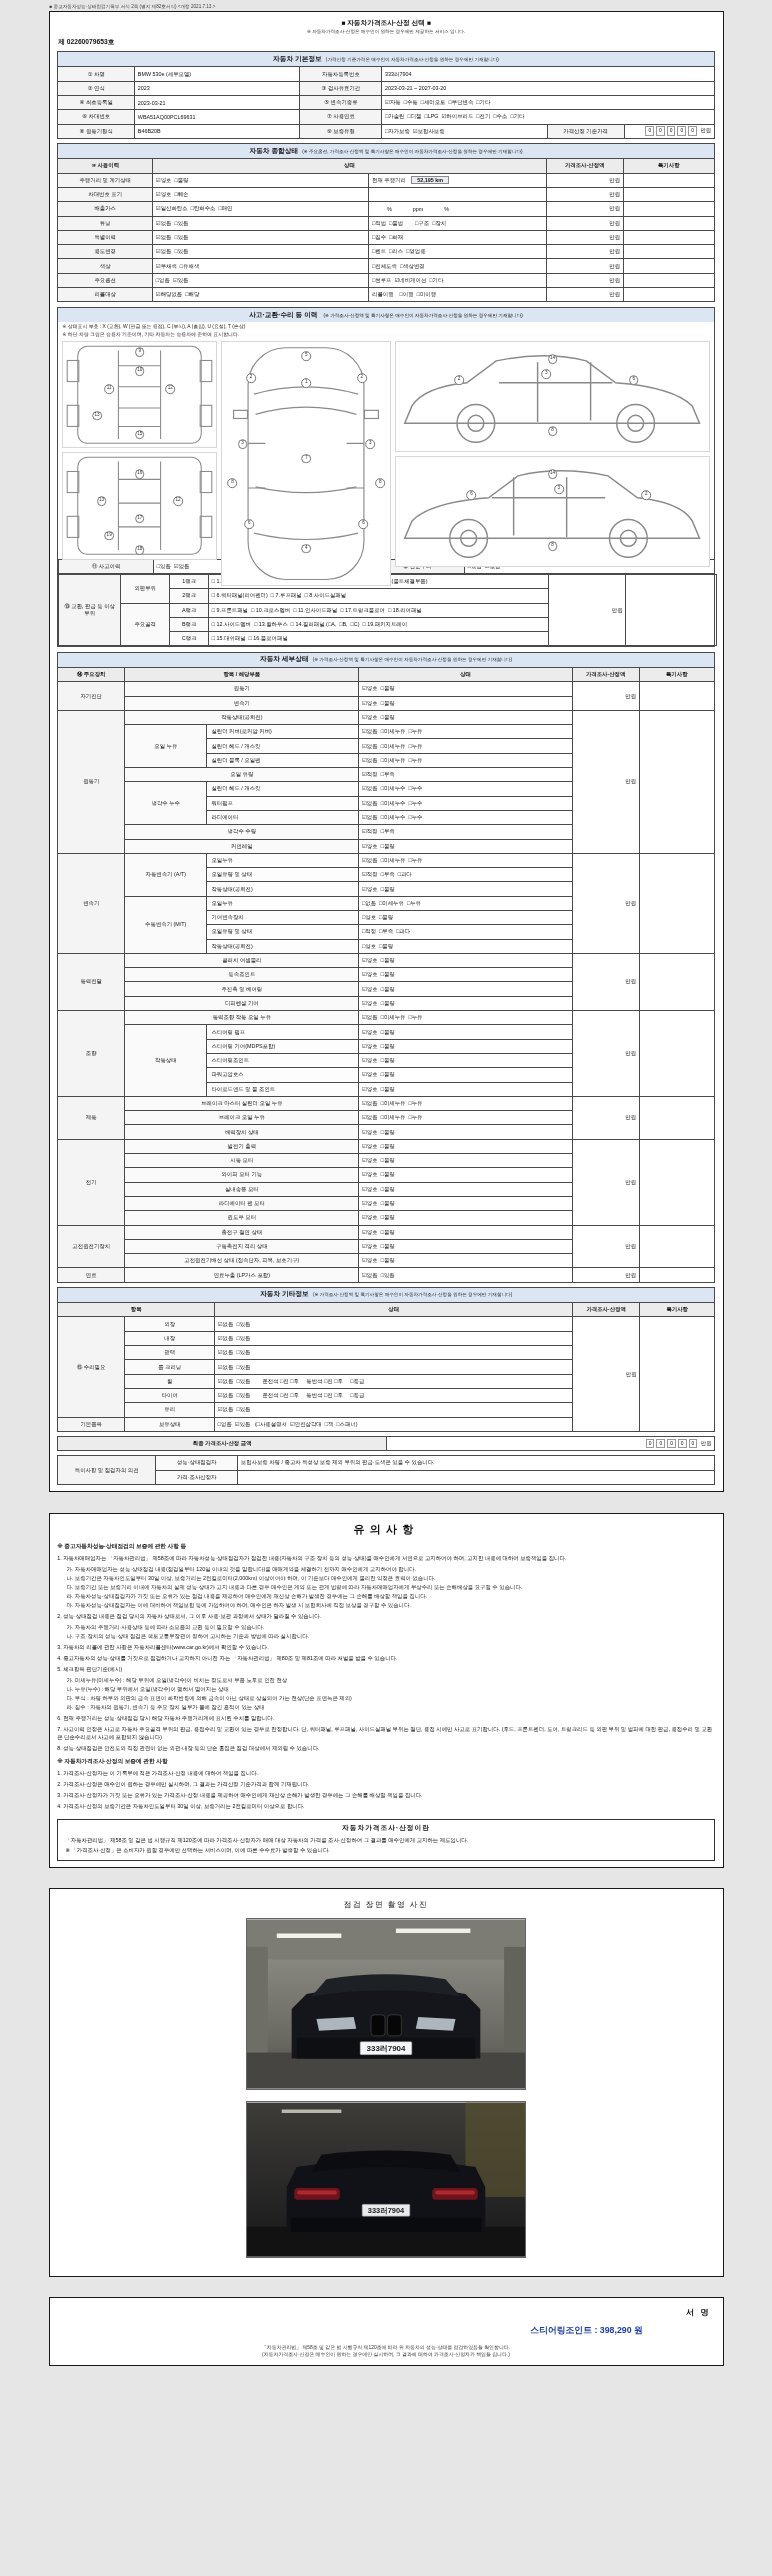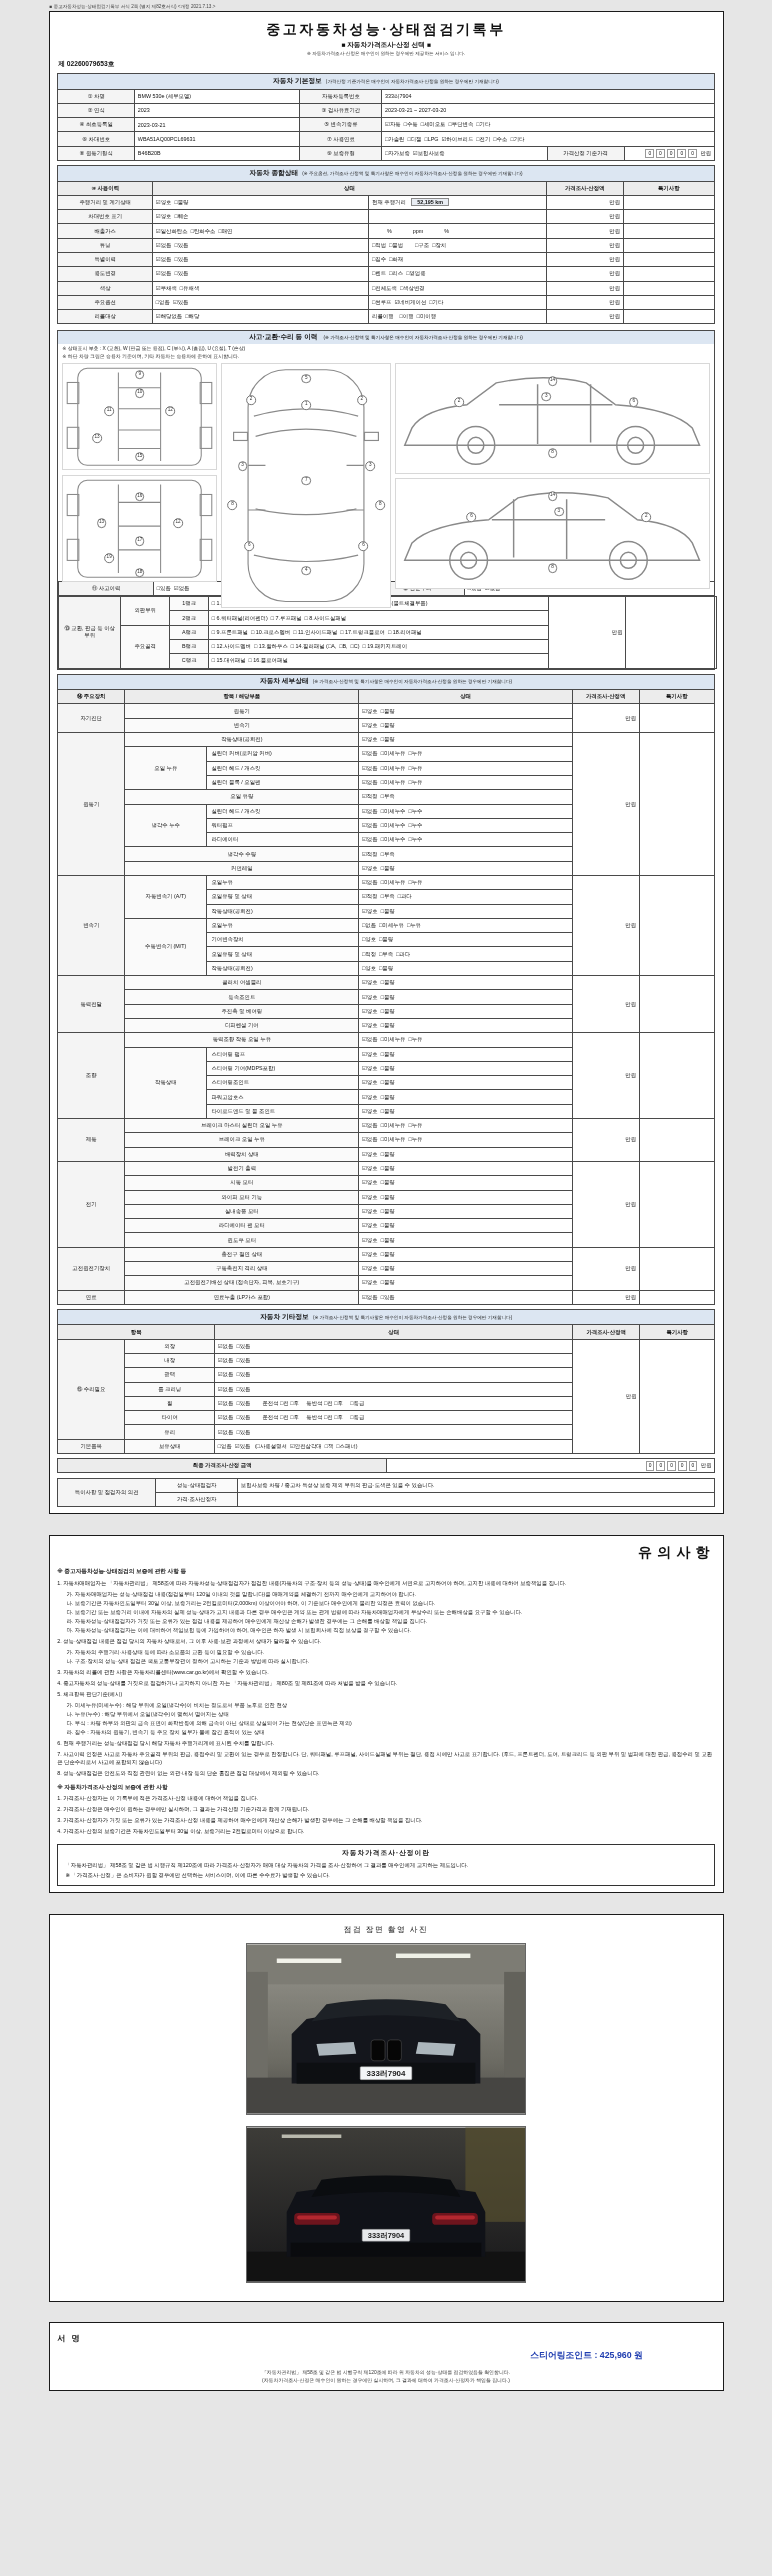--- a/index.html
+++ b/index.html
@@ -27,42 +27,41 @@
   .secbar .cn{font-weight:normal;font-size:4.6px;margin-left:4.1px;}
   .acc-wrap{border:0.5px solid #4a4a4a;border-top:none;}
   .legend{font-size:4.9px;color:#222;padding:1.5px 4.1px 0;}
   .diagrams{display:flex;gap:4.1px;padding:4.1px;height:222px;box-sizing:border-box;}
   .dcol{display:flex;flex-direction:column;gap:4.1px;}
   .dview{position:relative;border:0.5px solid #d8d8d8;background:#fff;flex:1;}
   .dview svg{width:100%;height:100%;display:block;}
   .dnum{position:absolute;transform:translate(-50%,-50%);font-size:4.6px;width:7.7px;height:7.7px;border:0.5px solid #777;border-radius:50%;background:#fff;text-align:center;line-height:6.7px;color:#333;}
   .acc-wrap table.frm{margin-top:0;}
   .acc-wrap .frm td{border-left:0.5px solid #4a4a4a;}
-  .notice-title{text-align:right;font-weight:bold;font-size:14px;letter-spacing:5.2px;margin:2.1px 0 6.2px;}
+  .notice-title{text-align:center;font-weight:bold;font-size:11px;letter-spacing:5.2px;margin:2.1px 0 6.2px;}
   .np-h{font-weight:bold;margin:6.2px 0 2.1px;font-size:5.7px;}
   .np-p{margin:2.6px 0;font-size:5.4px;line-height:1.55;}
   .np-s{margin:1px 0 1px 9.3px;font-size:5.4px;line-height:1.5;color:#222;}
   .inner-box{border:0.8px solid #333;margin-top:8.2px;padding:4.1px 7.2px;}
   .inner-box-title{text-align:center;font-weight:bold;font-size:6.7px;margin-bottom:3.1px;letter-spacing:1px;}
   .ib-line{font-size:5.4px;line-height:1.55;margin:1.5px 0;}
   .photos-title{text-align:center;font-weight:normal;font-size:7.7px;letter-spacing:1.5px;margin:4.1px 0 8.2px;}
   .photo{display:block;margin:0 auto 11.3px;border:0.5px solid #666;}
-  .sign-title{text-align:left;font-weight:bold;font-size:8.2px;letter-spacing:6.2px;margin:3.1px 0 6.2px;font-family:Liberation Serif, serif;}
+  .sign-title{text-align:right;font-weight:bold;font-size:8.2px;letter-spacing:6.2px;margin:3.1px 0 6.2px;font-family:Liberation Serif, serif;}
   .fee{text-align:right;margin-right:72px;color:#1f3db0;font-weight:bold;font-size:8.8px;margin-bottom:7.2px;}
   .legal{text-align:center;font-size:4.9px;color:#333;margin:1.5px 0;}
 </style>
 </head>
 <body>
 
 <div class="page">
 
   <div class="topline">■ 중고자동차성능·상태점검기록부 서식 2쪽 (별지 제82호서식) &lt;개정 2021.7.13.&gt;</div>
 
   <div class="box">
-    <div class="title">중고자동차성능·상태점검기록부</div>
     <div class="subtitle">■ 자동차가격조사·산정 선택 ■</div>
     <div class="subnote">※ 자동차가격조사·산정은 매수인이 원하는 경우에만 제공하는 서비스 입니다.</div>
     <div class="docno">제 02260079653호</div>
 
     <div>
         <table class="frm">
           <colgroup>
             <col style="width: 77px;">
             <col style="width: 165px;">
             <col style="width: 82px;">
@@ -773,20 +772,20 @@
       <rect x="379" y="177" width="80" height="8" rx="4" fill="#b3272f"></rect>
       <rect x="232" y="205" width="96" height="24" rx="2" fill="#e8eaec" stroke="#888"></rect>
       <text x="280" y="222" text-anchor="middle" font-size="15" font-weight="bold" fill="#1a1a1a">333러7904</text>
       <rect x="88" y="232" width="384" height="28" fill="#0a0b0e"></rect>
     </svg>
   </div>
 
   <div class="box">
     <div class="sign-title">서명</div>
     <div class="fee">
-      <span>스티어링조인트 : </span><span>425,960 원</span>
+      <span>스티어링조인트 : </span><span>398,290 원</span>
     </div>
     <div class="legal">「자동차관리법」 제58조 및 같은 법 시행규칙 제120조에 따라 위 자동차의 성능·상태를 점검하였음을 확인합니다.</div>
     <div class="legal">(자동차가격조사·산정은 매수인이 원하는 경우에만 실시하며, 그 결과에 대하여 가격조사·산정자가 책임을 집니다.)</div>
   </div>
 
 </div>
 
 
 </body></html>

